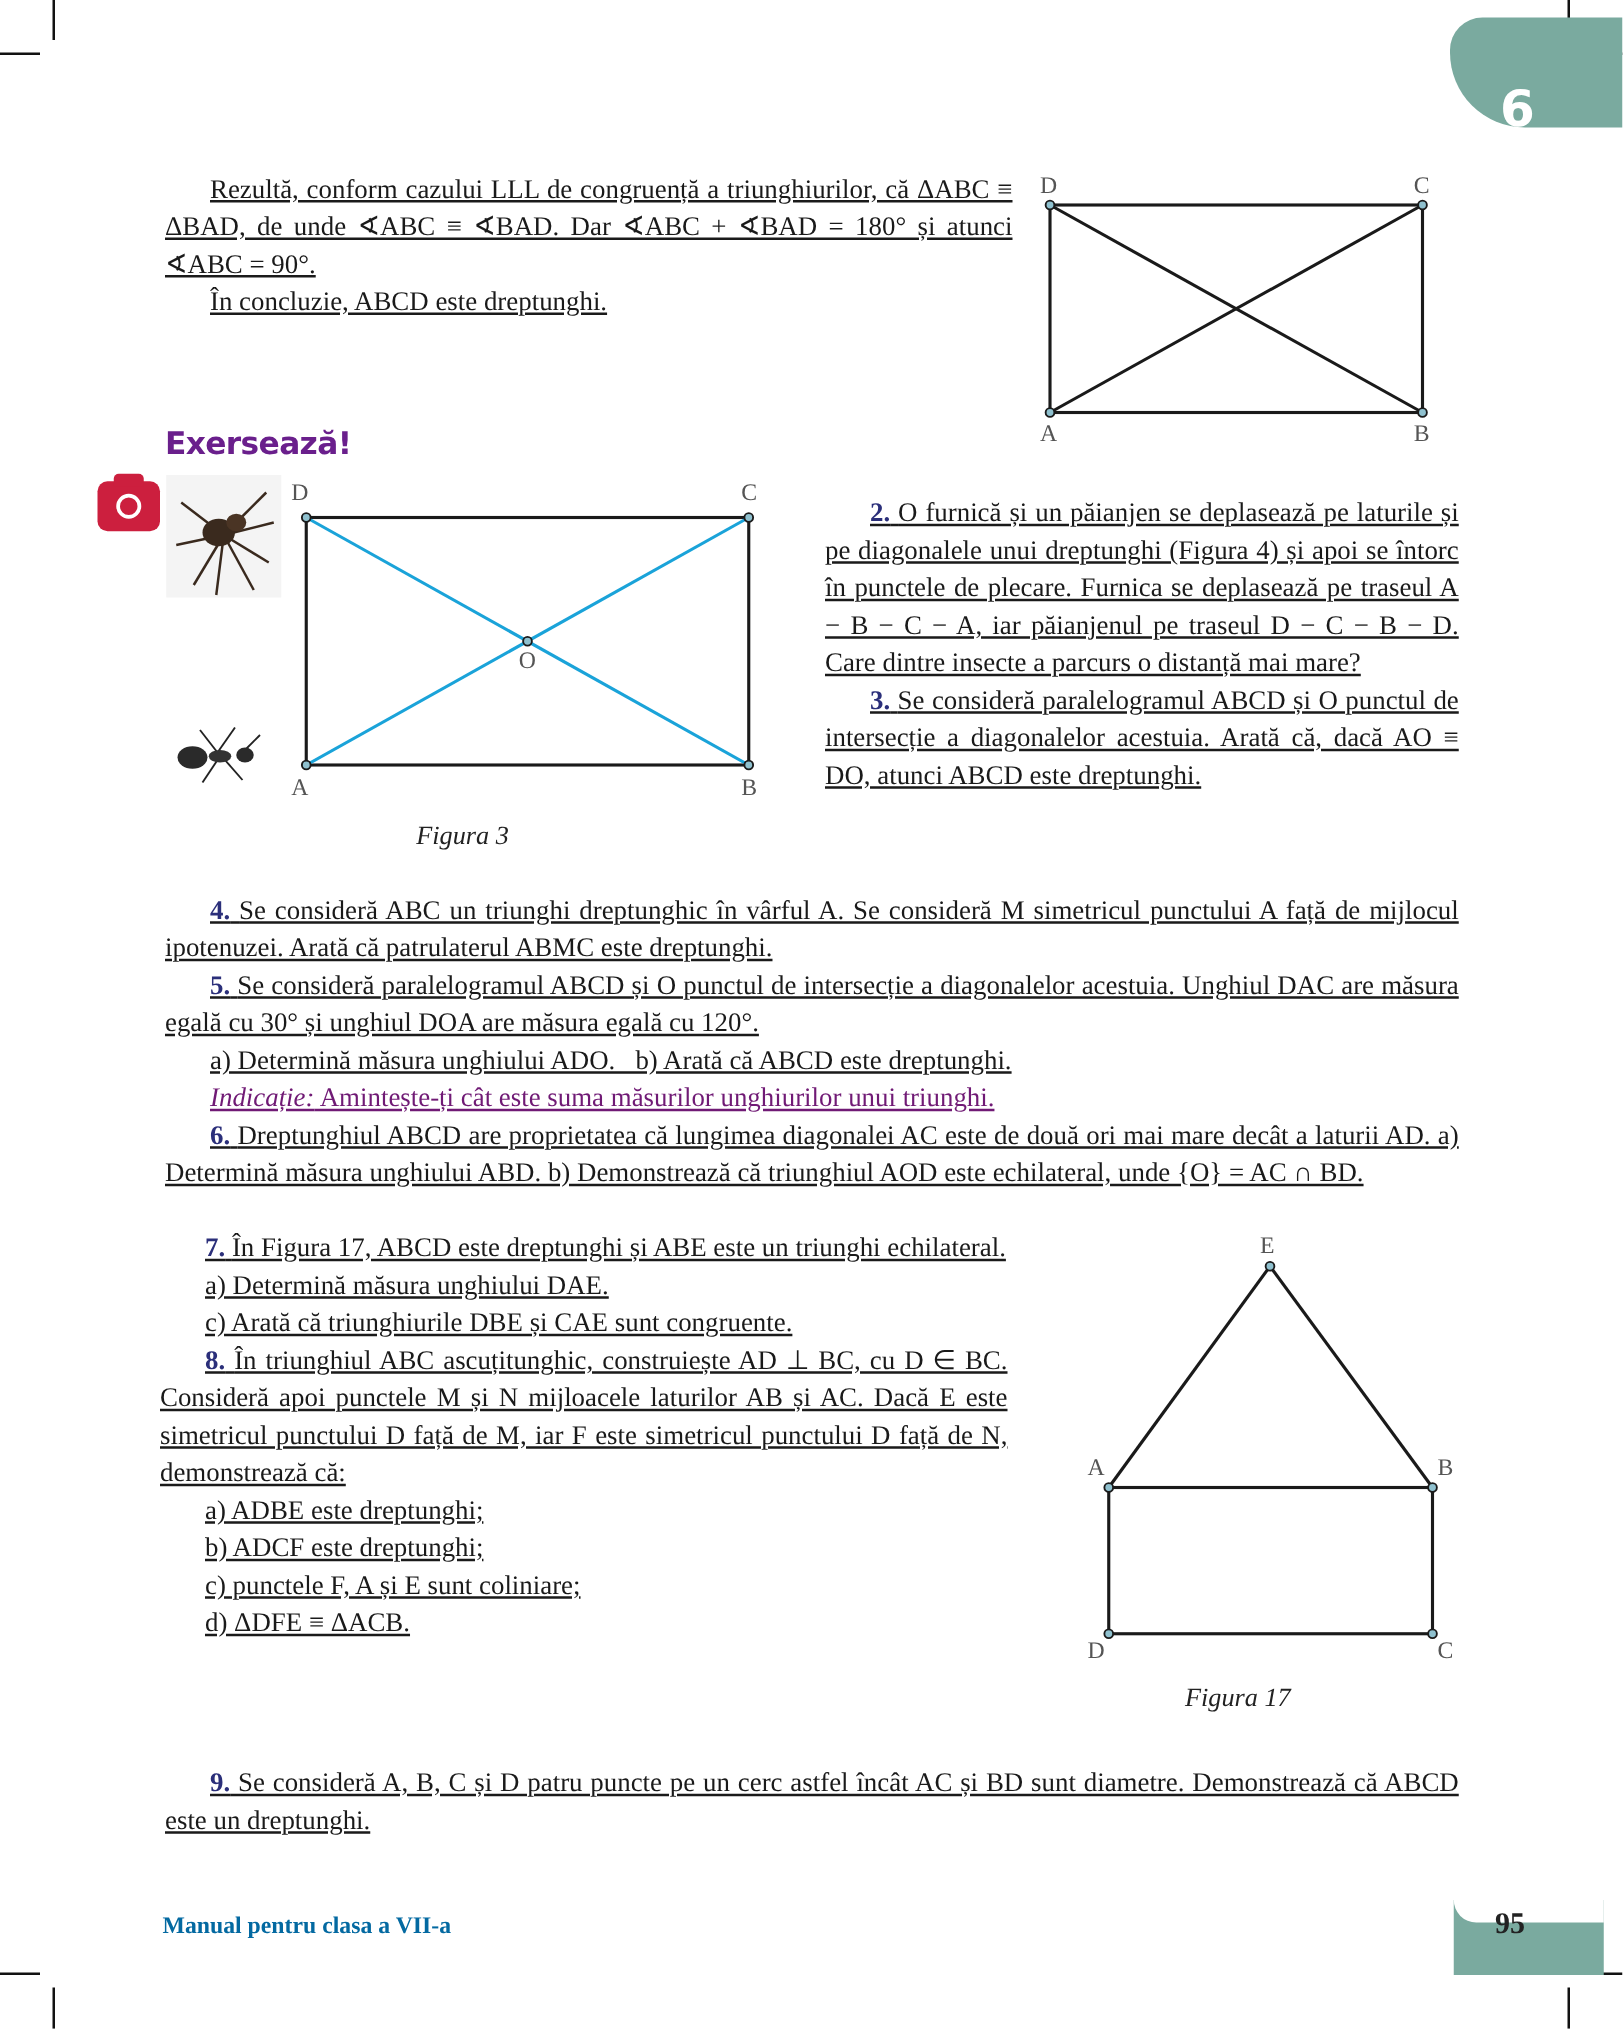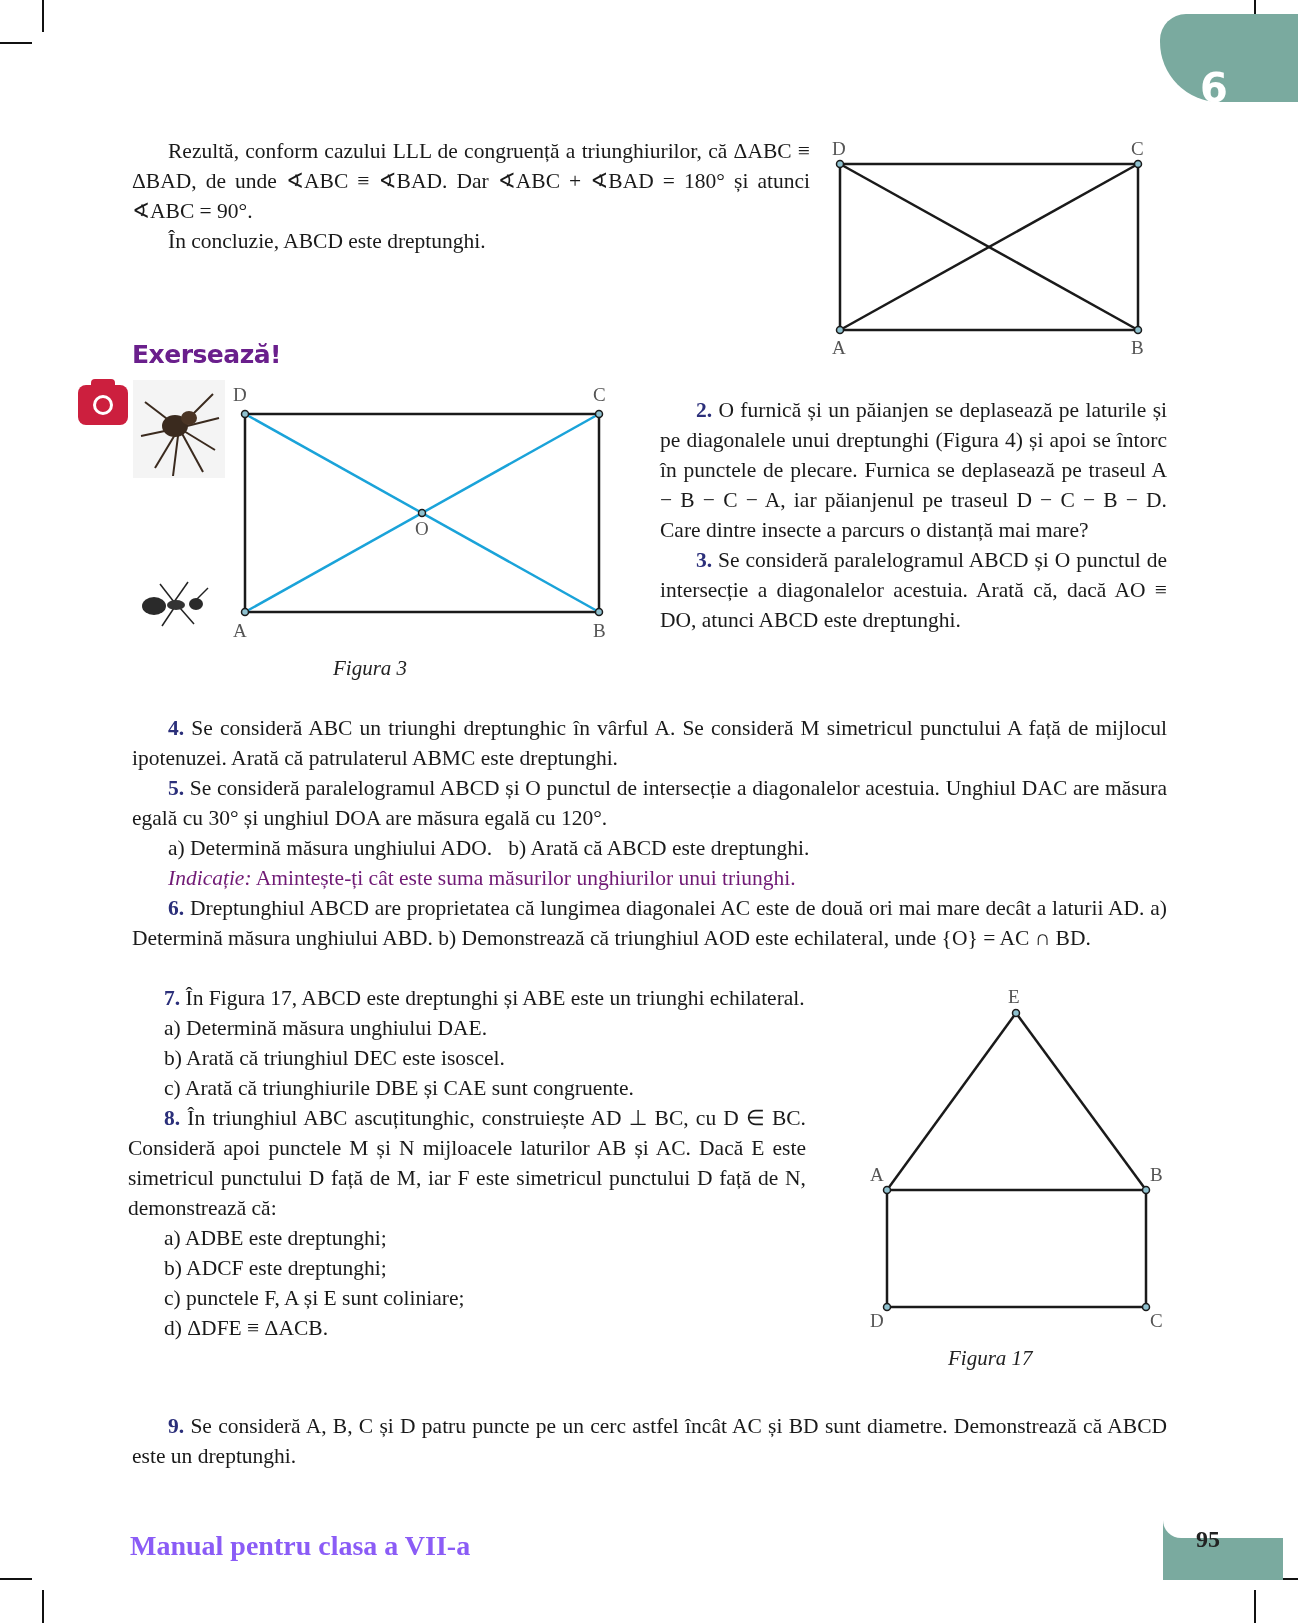--- a/index.html
+++ b/index.html
@@ -9,25 +9,25 @@
   .tab-top { position: absolute; left: 1160px; top: 14px; width: 138px; height: 88px;
              background: #7aaa9f; border-radius: 26px 0 0 0; border-bottom-left-radius: 60px; }
   .tab-top .num { position: absolute; left: 40px; top: 54px; font-family: "DejaVu Sans", sans-serif;
                   font-weight: bold; font-size: 40px; color: #fff; line-height: 40px; }
   .tab-bottom { position: absolute; left: 1163px; top: 1520px; width: 120px; height: 60px; background: #7aaa9f; }
   .tab-bottom .cut { position: absolute; left: 0; top: 0; width: 120px; height: 18px; background: #fff;
                      border-bottom-left-radius: 30px; }
   .pagenum { position: absolute; left: 1196px; top: 1526px; font-family: "Liberation Serif", serif;
              font-weight: bold; font-size: 24px; color: #222; }
   .footer { position: absolute; left: 130px; top: 1530px; font-family: "Liberation Serif", serif;
-            font-weight: bold; font-size: 28px; color: #8b5cf6; }
+            font-weight: bold; font-size: 19px; color: #0369a1; }
   .para { position: absolute; font-family: "Liberation Serif", serif; font-size: 21.5px; line-height: 30px;
           text-align: justify; color: #1a1a1a; }
   .para p { margin: 0; }
-  .indent { text-indent: 36px; }
+  .indent { text-indent: 36px; text-decoration: underline; }
   .num-blue { color: #2b2f7a; font-weight: bold; }
   .hint { color: #701a75; }
   .hint .lbl { font-style: italic; }
   .heading { position: absolute; left: 132px; top: 340px; font-family: "DejaVu Sans", sans-serif;
              font-weight: bold; font-size: 25px; color: #6a1f8c; letter-spacing: -0.5px; }
   .camera { position: absolute; left: 78px; top: 385px; width: 50px; height: 40px; background: #cc1f3e;
             border-radius: 8px; }
   .camera::before { content: ""; position: absolute; left: 13px; top: -6px; width: 24px; height: 10px;
                     background: #cc1f3e; border-radius: 4px 4px 0 0; }
   .camera .lens { position: absolute; left: 15px; top: 10px; width: 14px; height: 14px; border: 3px solid #fff;
@@ -136,21 +136,20 @@
   <p class="indent"><span class="num-blue">4.</span> <span>Se consideră ABC un triunghi dreptunghic în vârful A. Se consideră M simetricul punctului A față de mijlocul ipotenuzei. Arată că patrulaterul ABMC este dreptunghi.</span></p>
   <p class="indent"><span class="num-blue">5.</span> <span>Se consideră paralelogramul ABCD și O punctul de intersecție a diagonalelor acestuia. Unghiul DAC are măsura egală cu 30° și unghiul DOA are măsura egală cu 120°.</span></p>
   <p class="indent" style="white-space:pre;">a) Determină măsura unghiului ADO.   b) Arată că ABCD este dreptunghi.</p>
   <p class="indent hint"><span class="lbl">Indicație:</span><span> Amintește-ți cât este suma măsurilor unghiurilor unui triunghi.</span></p>
   <p class="indent"><span class="num-blue">6.</span> <span>Dreptunghiul ABCD are proprietatea că lungimea diagonalei AC este de două ori mai mare decât a laturii AD. a) Determină măsura unghiului ABD. b) Demonstrează că triunghiul AOD este echilateral, unde {O} = AC ∩ BD.</span></p>
 </div>
 
 <div class="para" style="left:128px;top:983px;width:678px;">
   <p class="indent"><span class="num-blue">7.</span> <span>În Figura 17, ABCD este dreptunghi și ABE este un triunghi echilateral.</span></p>
   <p class="indent">a) Determină măsura unghiului DAE.</p>
-  <p class="indent">b) Arată că triunghiul DEC este isoscel.</p>
   <p class="indent">c) Arată că triunghiurile DBE și CAE sunt congruente.</p>
   <p class="indent"><span class="num-blue">8.</span> <span>În triunghiul ABC ascuțitunghic, construiește AD ⊥ BC, cu D ∈ BC. Consideră apoi punctele M și N mijloacele laturilor AB și AC. Dacă E este simetricul punctului D față de M, iar F este simetricul punctului D față de N, demonstrează că:</span></p>
   <p class="indent">a) ADBE este dreptunghi;</p>
   <p class="indent">b) ADCF este dreptunghi;</p>
   <p class="indent">c) punctele F, A și E sunt coliniare;</p>
   <p class="indent">d) ΔDFE ≡ ΔACB.</p>
 </div>
 
 <svg style="left:880px;top:1010px;" width="280" height="310">
   <line x1="7" y1="180" x2="136" y2="3" stroke="#1a1a1a" stroke-width="2.5"></line>

